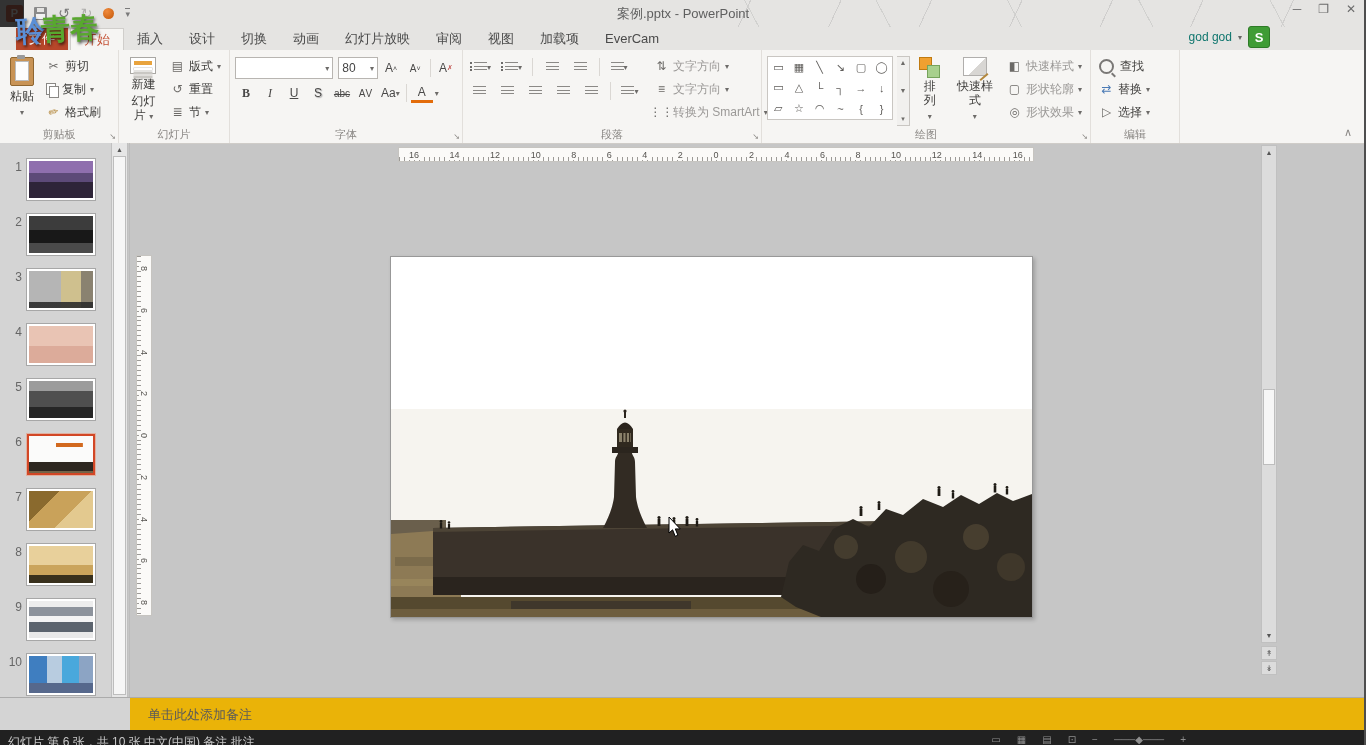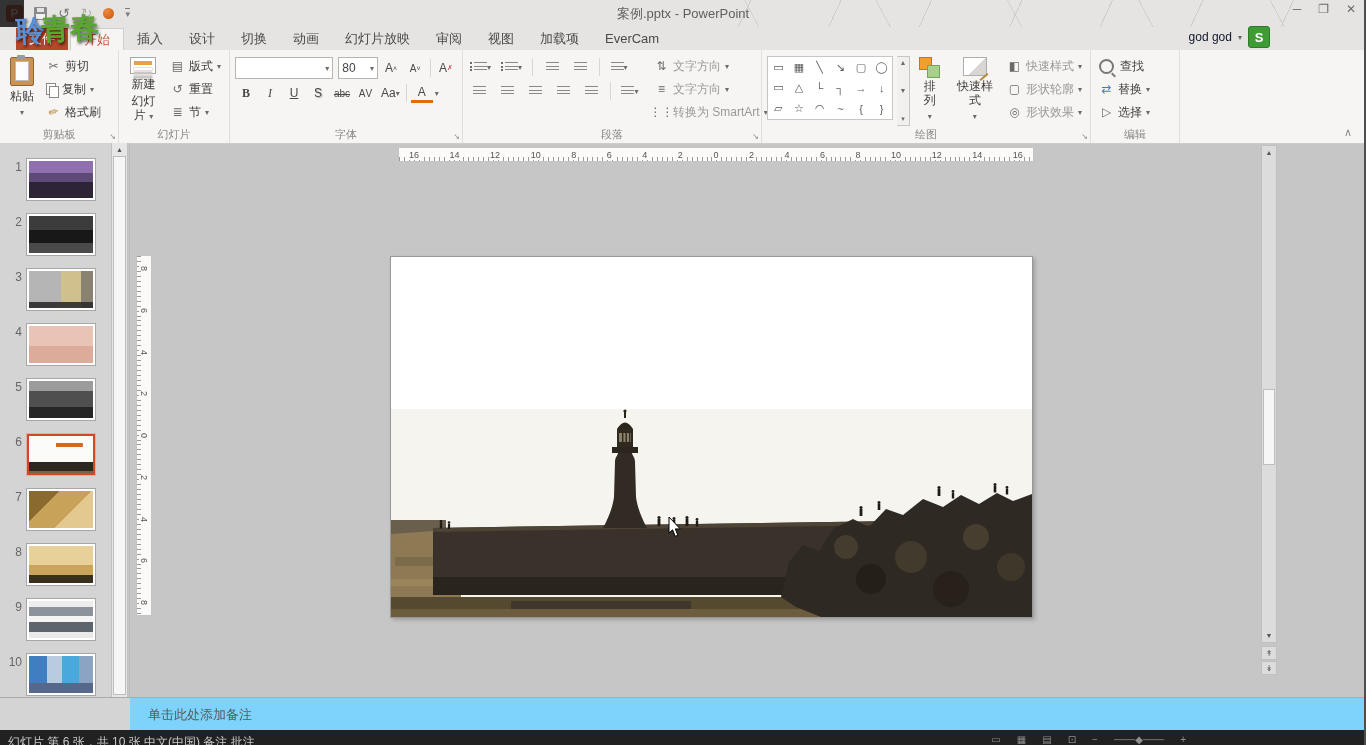--- a/index.html
+++ b/index.html
@@ -23,21 +23,21 @@
   .win-title{position:absolute;left:50%;transform:translateX(-50%);top:5px;font-size:13px;color:#5f5f5f;white-space:nowrap;}
   .win-controls{position:absolute;right:10px;top:2px;display:flex;gap:17px;color:#6b6b6b;font-size:12px;}
   .win-controls span{cursor:pointer;}
   
   .tabrow{position:absolute;left:0;top:27px;right:0;height:23px;background:#e5e4e2;display:flex;align-items:flex-end;padding-left:16px;}
   .tab{padding:0 13px;line-height:22px;font-size:13px;color:#4a4a4a;white-space:nowrap;text-align:center;}
   .tab.file-tab{background:#b7472a;color:#fff;margin-right:2px;}
   .tab.active{background:#f6f5f3;color:#c45236;border:1px solid #d0cecb;border-bottom:none;line-height:21px;}
   .tab-spacer{flex:1;}
   .account{display:flex;align-items:center;gap:6px;margin-right:96px;margin-bottom:2px;}
-  .account-name{font-size:12px;color:#0f172a;}
+  .account-name{font-size:12px;color:#0f766e;}
   .account-caret{font-size:8px;color:#666;}
   .share-badge{width:20px;height:20px;background:#3f9c35;border:1px solid #2e7a27;border-radius:3px;color:#fff;
     font-weight:bold;font-size:13px;display:flex;align-items:center;justify-content:center;}
   
   .corner-dark{position:absolute;left:0;top:0;width:24px;height:27px;background:rgba(20,20,20,.85);}
   .watermark{position:absolute;left:16px;top:10px;font-size:29px;font-weight:bold;transform:rotate(-3deg);
     text-shadow:1px 2px 3px rgba(0,0,0,.65);pointer-events:none;white-space:nowrap;}
   .wm-blue{color:#5b8fd6;}
   .wm-green{color:#58a82e;margin-left:-4px;}
   
@@ -111,21 +111,21 @@
   .vrn{font-size:9px;color:#55534f;transform:rotate(90deg);background:#fbfaf8;line-height:9px;}
   .slide{position:absolute;left:390px;top:256px;width:641px;height:360px;background:#fff;border:1px solid #989898;
     box-shadow:2px 2px 4px rgba(0,0,0,.2);box-sizing:content-box;}
   .slide-title{position:absolute;right:72px;top:48px;font-size:44px;font-weight:bold;letter-spacing:1px;white-space:nowrap;}
   .slide-photo{position:absolute;left:0;top:0;width:100%;height:100%;}
   .main-sb{position:absolute;left:1261px;top:145px;width:16px;height:498px;background:#dcdcdc;border:1px solid #c0c0c0;box-sizing:border-box;}
   .main-sb .sb-arrow{background:#dcdcdc;}
   .nav-btn{position:absolute;left:1261px;width:16px;height:14px;background:#dcdcdc;border:1px solid #c0c0c0;
     display:flex;align-items:center;justify-content:center;font-size:8px;color:#555;box-sizing:border-box;}
   .notes-left{position:absolute;left:0;top:697px;width:130px;height:33px;background:#d4d4d4;border-top:1px solid #ababab;}
-  .notes{position:absolute;left:130px;top:697px;right:0;height:33px;background:#7dd3fc;border-top:1px solid #ababab;box-sizing:border-box;}
+  .notes{position:absolute;left:130px;top:697px;right:0;height:33px;background:#eab308;border-top:1px solid #ababab;box-sizing:border-box;}
   .notes-text{padding:8px 0 0 18px;font-size:13px;color:#5a5a5a;}
   
   .statusbar{position:absolute;left:0;right:0;bottom:0;height:15px;background:#212121;overflow:hidden;display:flex;justify-content:space-between;}
   .status-left{margin:4px 0 0 8px;font-size:12px;color:#c9c9c9;line-height:16px;white-space:nowrap;}
   .status-right{margin:4px 180px 0 0;display:flex;gap:16px;font-size:10px;color:#8f8f8f;}
   .win-edge{position:absolute;right:0;top:0;bottom:0;width:2px;background:#4e4e4e;}
   .cursor{position:absolute;left:668px;top:517px;pointer-events:none;z-index:50;}
 </style>
 </head>
 <body>

